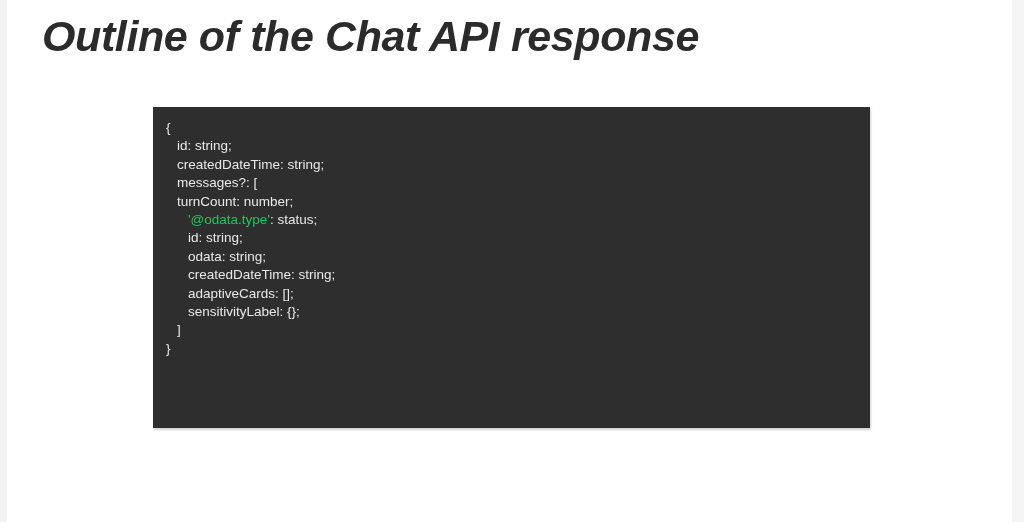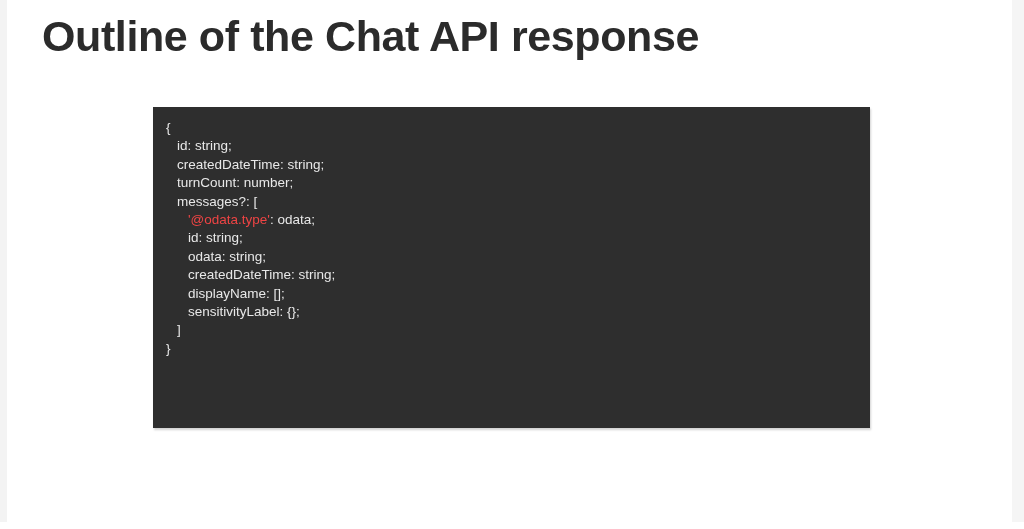--- a/index.html
+++ b/index.html
@@ -42,20 +42,21 @@
   .slide-title {
     position: absolute;
     left: 35px;
     top: 12px;
     font-size: 43px;
     font-weight: 700;
     color: #2b2b2b;
     letter-spacing: -0.4px;
     line-height: 1.15;
     white-space: nowrap;
+    font-style: italic;
   }
 
   
   .code-panel {
     position: absolute;
     left: 146px;
     top: 107px;
     width: 717px;
     height: 321px;
     background: #2e2e2e;
@@ -72,21 +73,21 @@
     font-size: 13.5px;
     line-height: 18.4px;
     color: #e8e8e8;
     white-space: pre;
     height: 18.4px;
   }
   .code-line.indent-1 { padding-left: 11px; }
   .code-line.indent-2 { padding-left: 22px; }
 
   .tok-key {
-    color: #ef4444;
+    color: #22c55e;
   }
 
   
   .hscroll-track {
     position: absolute;
     left: 0;
     top: 522px;
     width: 1024px;
     height: 7px;
     background: #ffffff;
@@ -100,27 +101,27 @@
 
 <div class="slide">
 
   <div class="slide-title">Outline of the Chat API response</div>
 
   <div class="code-panel">
     <div class="code-body" id="code-body">
         <div class="code-line indent-0">{</div>
         <div class="code-line indent-1">id: string;</div>
         <div class="code-line indent-1">createdDateTime: string;</div>
+        <div class="code-line indent-1">messages?: [</div>
         <div class="code-line indent-1">turnCount: number;</div>
-        <div class="code-line indent-1">messages?: [</div>
-        <div class="code-line indent-2"><span class="tok-key">'@odata.type'</span><span>: odata;</span></div>
+        <div class="code-line indent-2"><span class="tok-key">'@odata.type'</span><span>: status;</span></div>
         <div class="code-line indent-2">id: string;</div>
         <div class="code-line indent-2">odata: string;</div>
         <div class="code-line indent-2">createdDateTime: string;</div>
-        <div class="code-line indent-2">displayName: [];</div>
+        <div class="code-line indent-2">adaptiveCards: [];</div>
         <div class="code-line indent-2">sensitivityLabel: {};</div>
         <div class="code-line indent-1">]</div>
         <div class="code-line indent-0">}</div>
       </div>
   </div>
 
 </div>
 
 <div class="hscroll-track">
   

